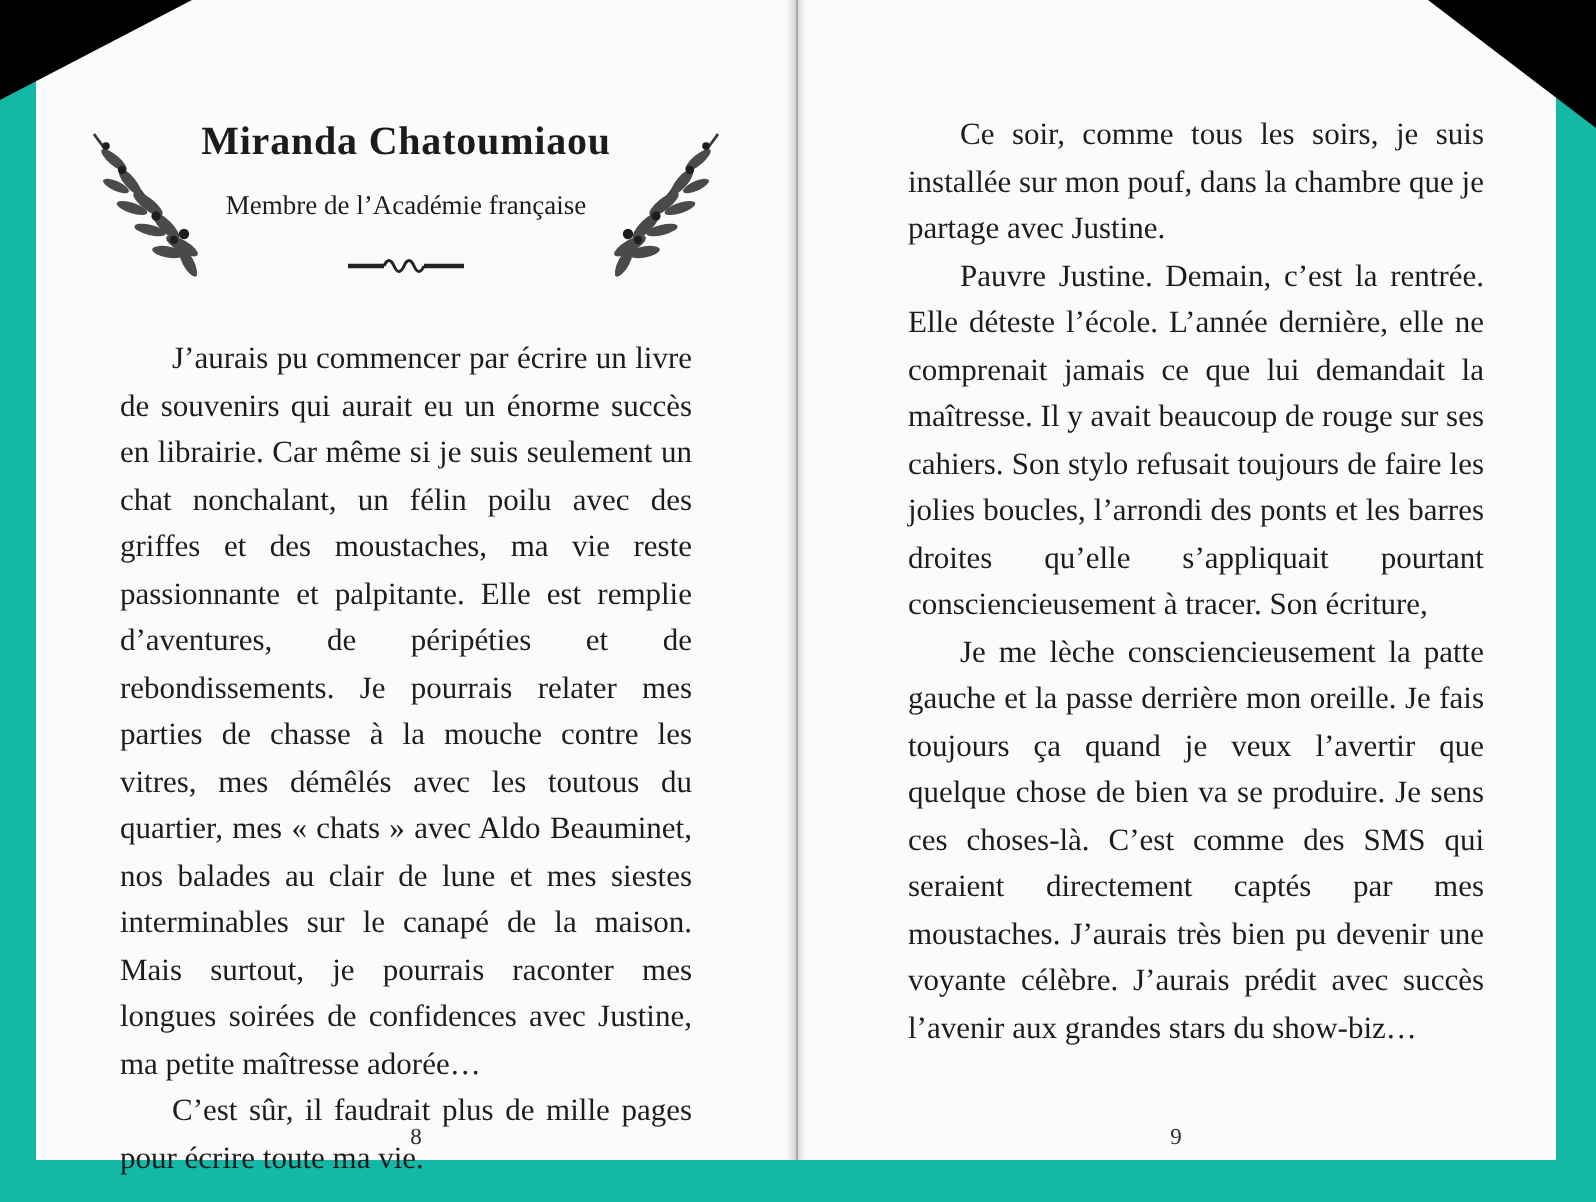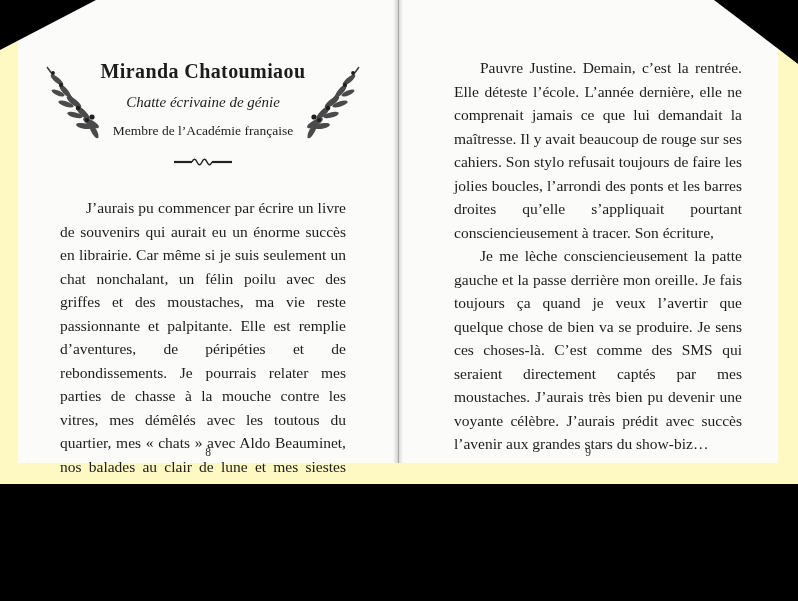--- a/index.html
+++ b/index.html
@@ -1,21 +1,21 @@
 <!DOCTYPE html>
 <html lang="fr"><head>
 <meta charset="utf-8">
 <style>
   * { margin: 0; padding: 0; box-sizing: border-box; }
   body { background: #000; }
   .stage {
     position: relative;
     width: 798px;
-    height: 484px;
-    background: #fef9c3;
+    height: 601px;
+    background: #14b8a6;
     overflow: hidden;
     font-family: "Liberation Serif", serif;
   }
   .spread {
     position: absolute;
     left: 18px; top: 0; right: 20px; bottom: 21px;
     background: #fbfbf9;
     display: flex;
   }
   .corner-tl {
@@ -140,21 +140,20 @@
           <g fill="#1e1e1e">
             <circle cx="12" cy="55" r="2.6"></circle>
             <circle cx="17" cy="58" r="2.1"></circle>
             <circle cx="26" cy="46" r="2.3"></circle>
             <circle cx="43" cy="23" r="2.1"></circle>
             <circle cx="51" cy="11" r="1.9"></circle>
           </g>
         </svg>
 
         <div class="title">Miranda Chatoumiaou</div>
-        <div class="subtitle">Chatte écrivaine de génie</div>
         <div class="affiliation">Membre de l’Académie française</div>
 
         <div class="divider-wrap">
           <svg width="58" height="12" viewBox="0 0 58 12" xmlns="http://www.w3.org/2000/svg">
             <path d="M0,6 H18" stroke="#222" stroke-width="2.2" fill="none"></path>
             <path d="M18,6 q2.5,-5.5 5,0 q2.5,5.5 5,0 q2.5,-5.5 5,0 q2.5,5.5 5,0" stroke="#222" stroke-width="1.5" fill="none"></path>
             <path d="M38,6 H58" stroke="#222" stroke-width="2.2" fill="none"></path>
           </svg>
         </div>
       </div>
@@ -162,20 +161,21 @@
       <div class="body-text body-left">
         <p>J’aurais pu commencer par écrire un livre de souvenirs qui aurait eu un énorme succès en librairie. Car même si je suis seulement un chat nonchalant, un félin poilu avec des griffes et des moustaches, ma vie reste passionnante et palpitante. Elle est remplie d’aventures, de péripéties et de rebondissements. Je pourrais relater mes parties de chasse à la mouche contre les vitres, mes démêlés avec les toutous du quartier, mes « chats » avec Aldo Beauminet, nos balades au clair de lune et mes siestes interminables sur le canapé de la maison. Mais surtout, je pourrais raconter mes longues soirées de confidences avec Justine, ma petite maîtresse adorée…</p>
         <p>C’est sûr, il faudrait plus de mille pages pour écrire toute ma vie.</p>
       </div>
 
       <div class="page-num">8</div>
     </div>
 
     <div class="page page-right">
       <div class="body-text">
+        <p>Ce soir, comme tous les soirs, je suis installée sur mon pouf, dans la chambre que je partage avec Justine.</p>
         <p>Pauvre Justine. Demain, c’est la rentrée. Elle déteste l’école. L’année dernière, elle ne comprenait jamais ce que lui demandait la maîtresse. Il y avait beaucoup de rouge sur ses cahiers. Son stylo refusait toujours de faire les jolies boucles, l’arrondi des ponts et les barres droites qu’elle s’appliquait pourtant consciencieusement à tracer. Son écriture,</p>
         <p>Je me lèche consciencieusement la patte gauche et la passe derrière mon oreille. Je fais toujours ça quand je veux l’avertir que quelque chose de bien va se produire. Je sens ces choses-là. C’est comme des SMS qui seraient directement captés par mes moustaches. J’aurais très bien pu devenir une voyante célèbre. J’aurais prédit avec succès l’avenir aux grandes stars du show-biz…</p>
       </div>
 
       <div class="page-num">9</div>
     </div>
 
     <div class="gutter"></div>
     <div class="gutter-line"></div>
   </div>

